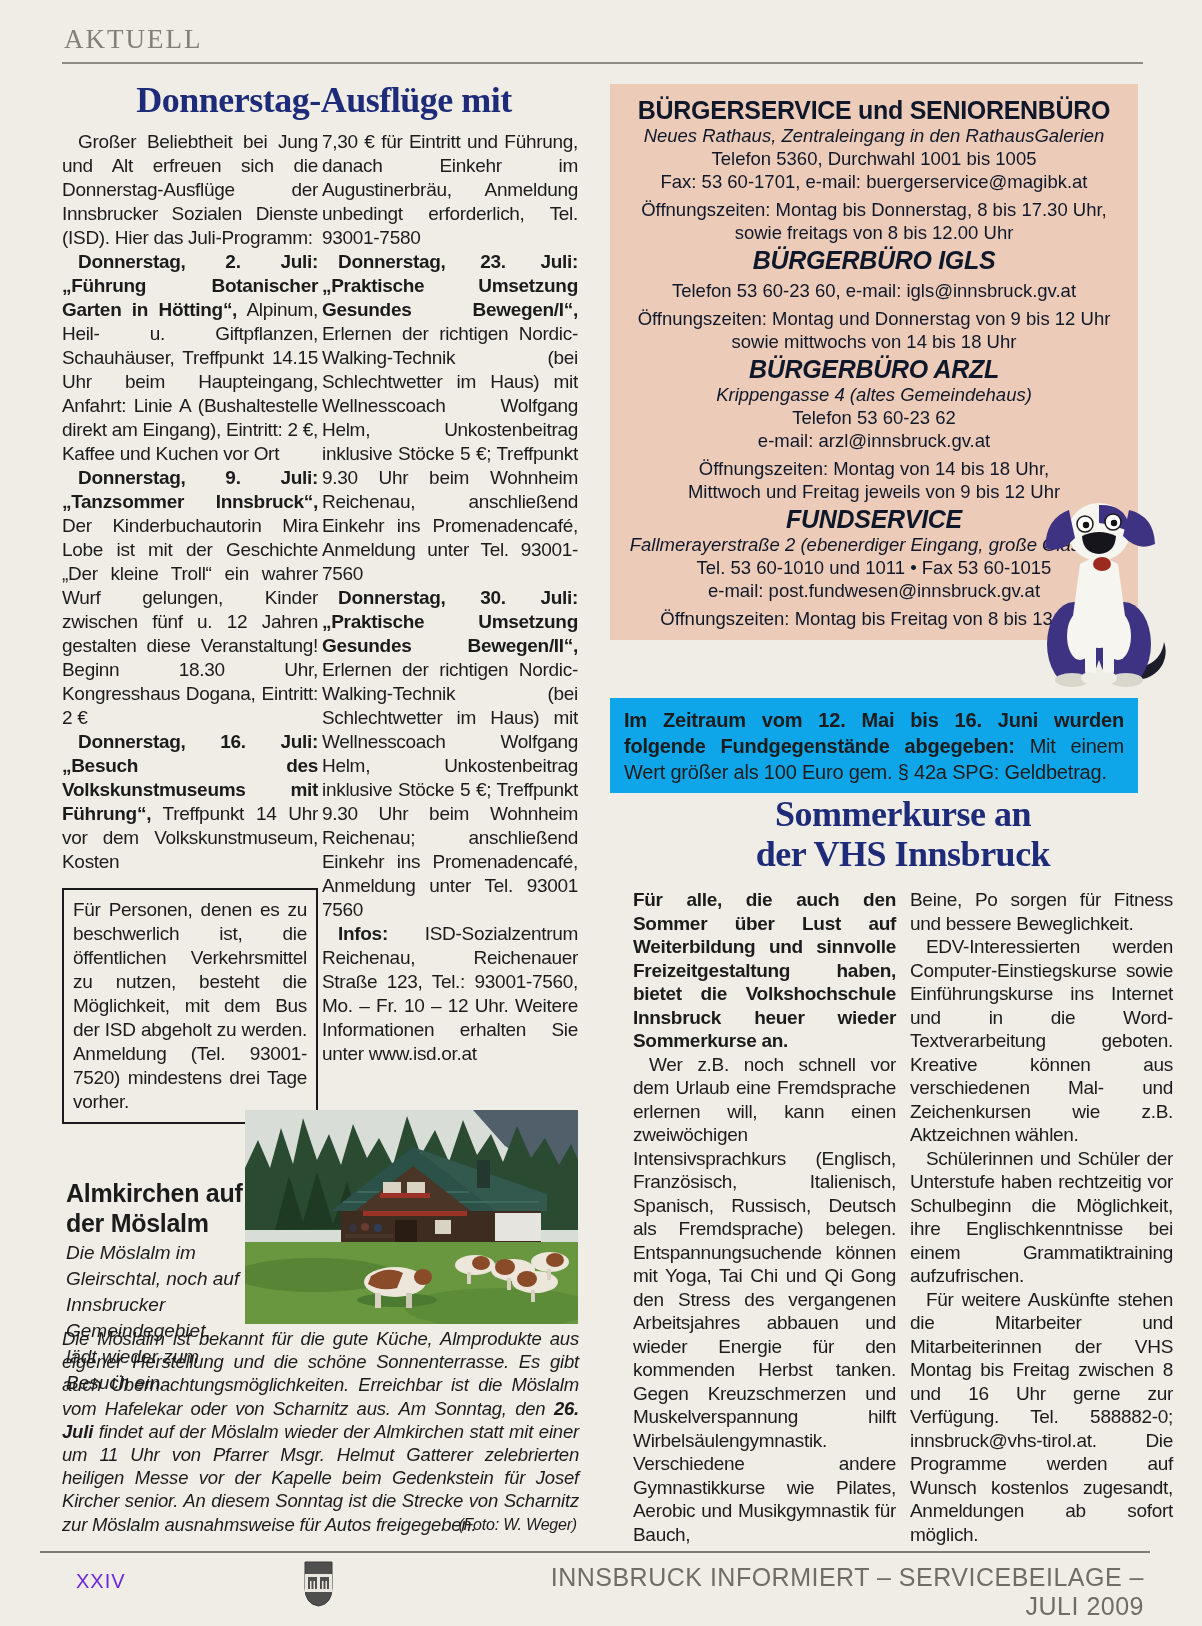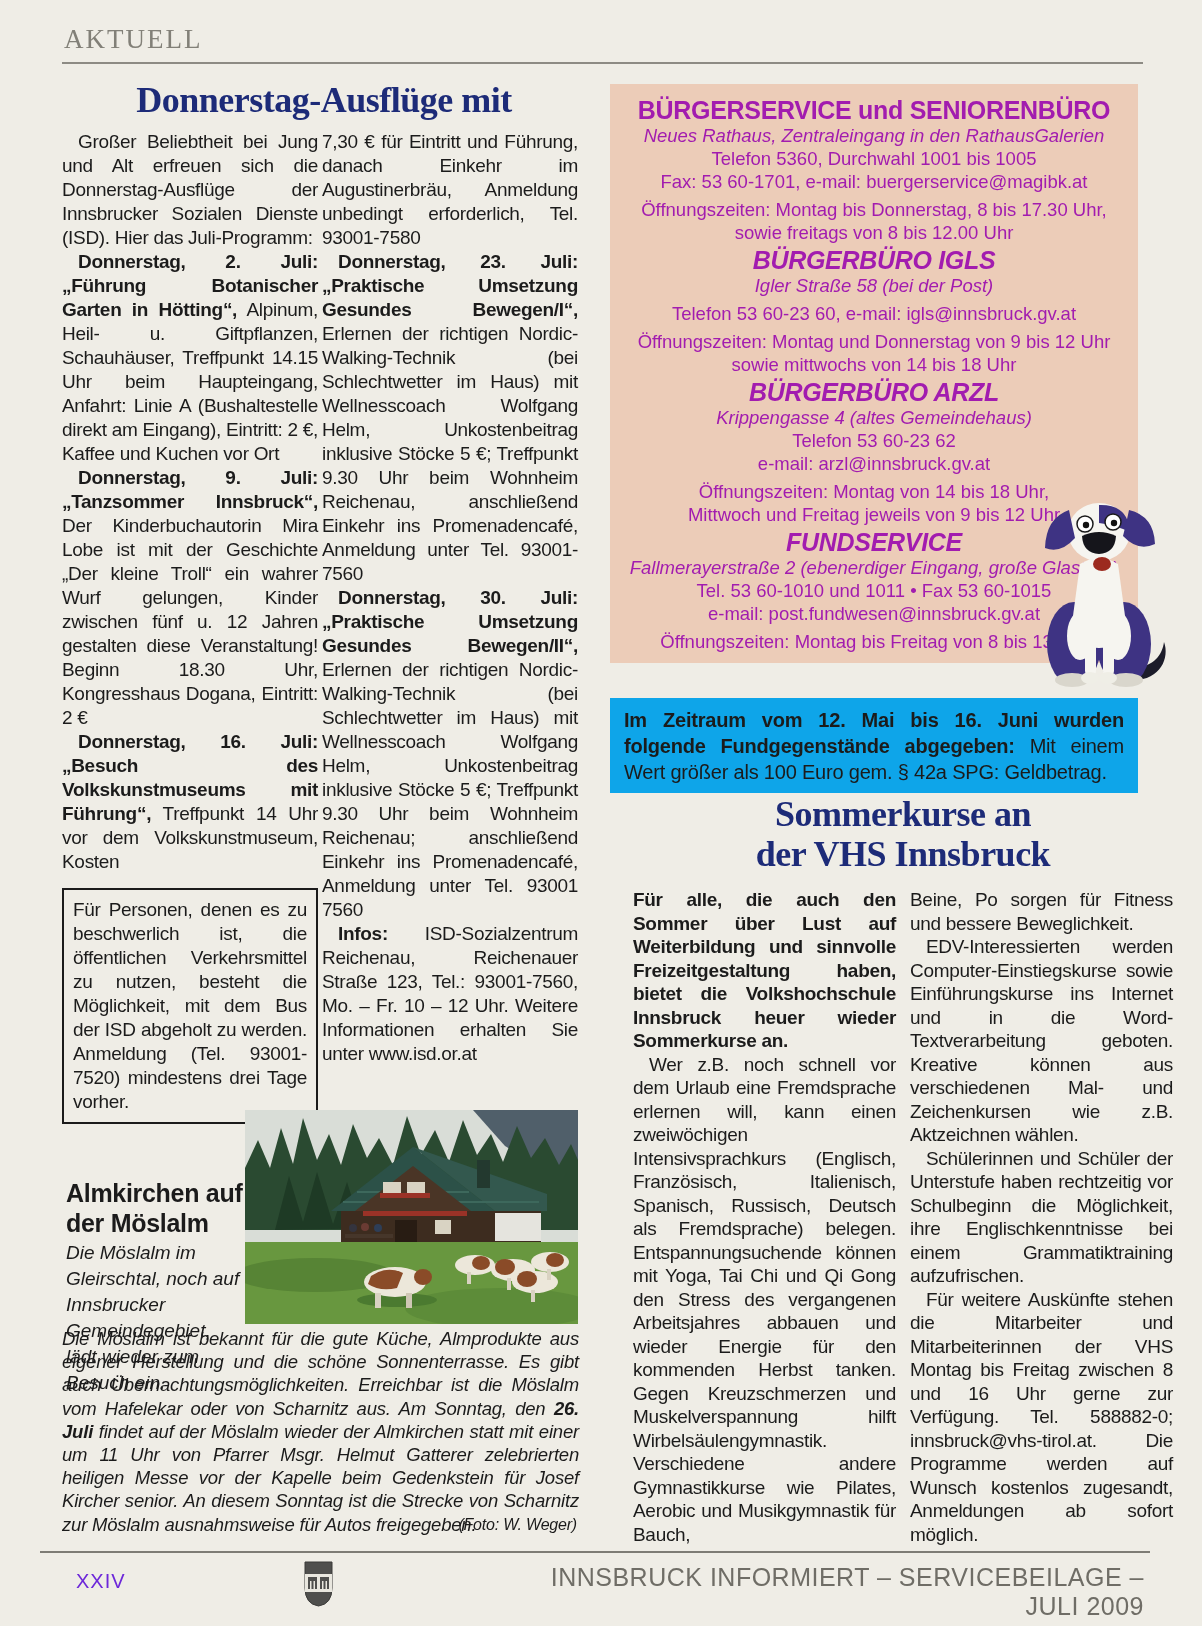--- a/index.html
+++ b/index.html
@@ -28,21 +28,21 @@
   
   .isd { position:absolute; left:62px; top:80px; width:524px; }
   .isd-cols { display:flex; gap:4px; margin-top:10px; }
   .isd-cols .col { width:256px; }
   .pickup-box { border:2px solid #1b1b1b; margin-top:14px; padding:8px 9px; }
   .pickup-box p { text-indent:0; }
 
   
   .service-box {
     position:absolute; left:610px; top:84px; width:528px; box-sizing:border-box;
-    background:#ecccb8; padding:12px 8px 10px; text-align:center; color:#a21caf;
+    background:#ecccb8; padding:12px 8px 10px; text-align:center; color:#0f172a;
   }
   .svc-heading { font-size:25px; font-weight:bold; line-height:28px; letter-spacing:-0.3px; }
   .svc-section + .svc-section .svc-heading { margin-top:2px;font-style:italic; }
   .svc-sub { font-style:italic; font-size:18.5px; line-height:23px; }
   .svc-line { font-size:18.5px; line-height:23px; }
   .svc-line.gap { margin-top:5px; }
 
   .dog { position:absolute; left:1030px; top:486px; width:140px; height:208px; }
 
   .found-note {
@@ -119,21 +119,20 @@
     <div class="svc-section">
       <div class="svc-heading">BÜRGERSERVICE und SENIORENBÜRO</div>
       <div class="svc-sub">Neues Rathaus, Zentraleingang in den RathausGalerien</div>
       <div class="svc-line">Telefon 5360, Durchwahl 1001 bis 1005</div>
       <div class="svc-line">Fax: 53 60-1701, e-mail: buergerservice@magibk.at</div>
       <div class="svc-line gap">Öffnungszeiten: Montag bis Donnerstag, 8 bis 17.30 Uhr,</div>
       <div class="svc-line">sowie freitags von 8 bis 12.00 Uhr</div>
     </div>
     <div class="svc-section">
       <div class="svc-heading">BÜRGERBÜRO IGLS</div>
-      <div class="svc-sub">Igler Straße 58 (bei der Post)</div>
       <div class="svc-line gap">Telefon 53 60-23 60, e-mail: igls@innsbruck.gv.at</div>
       <div class="svc-line gap">Öffnungszeiten: Montag und Donnerstag von 9 bis 12 Uhr</div>
       <div class="svc-line">sowie mittwochs von 14 bis 18 Uhr</div>
     </div>
     <div class="svc-section">
       <div class="svc-heading">BÜRGERBÜRO ARZL</div>
       <div class="svc-sub">Krippengasse 4 (altes Gemeindehaus)</div>
       <div class="svc-line">Telefon 53 60-23 62</div>
       <div class="svc-line">e-mail: arzl@innsbruck.gv.at</div>
       <div class="svc-line gap">Öffnungszeiten: Montag von 14 bis 18 Uhr,</div>

